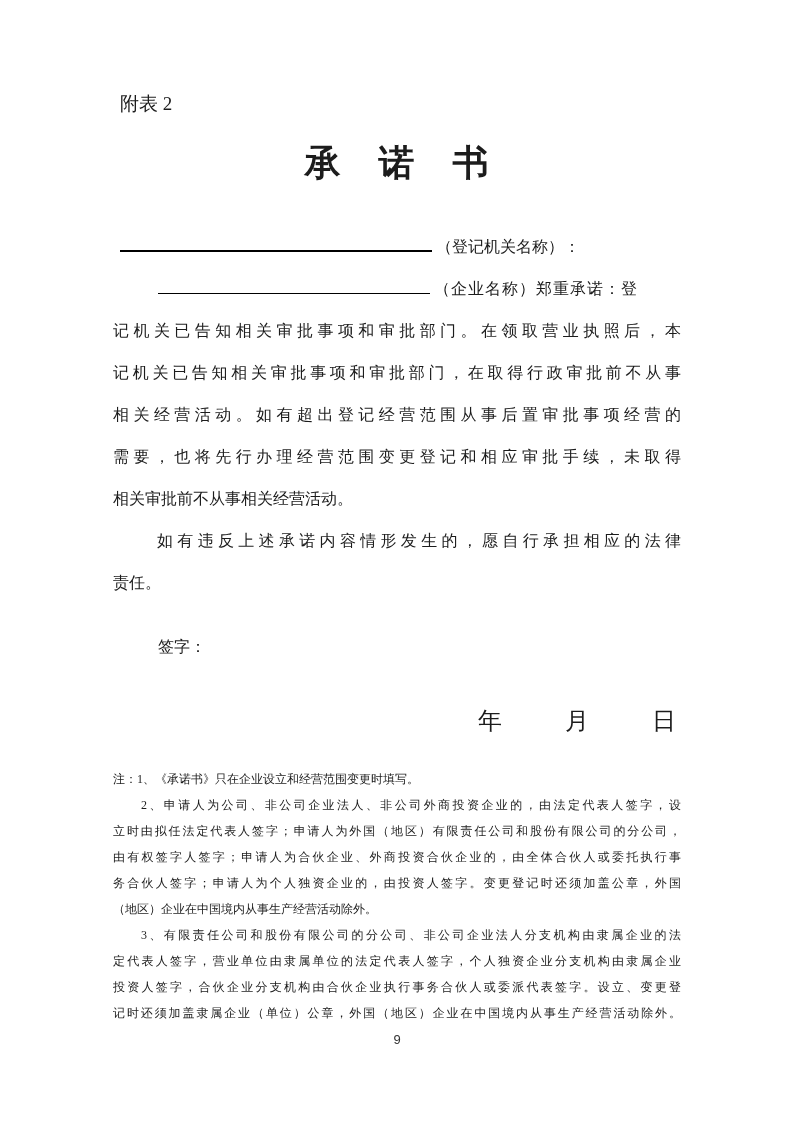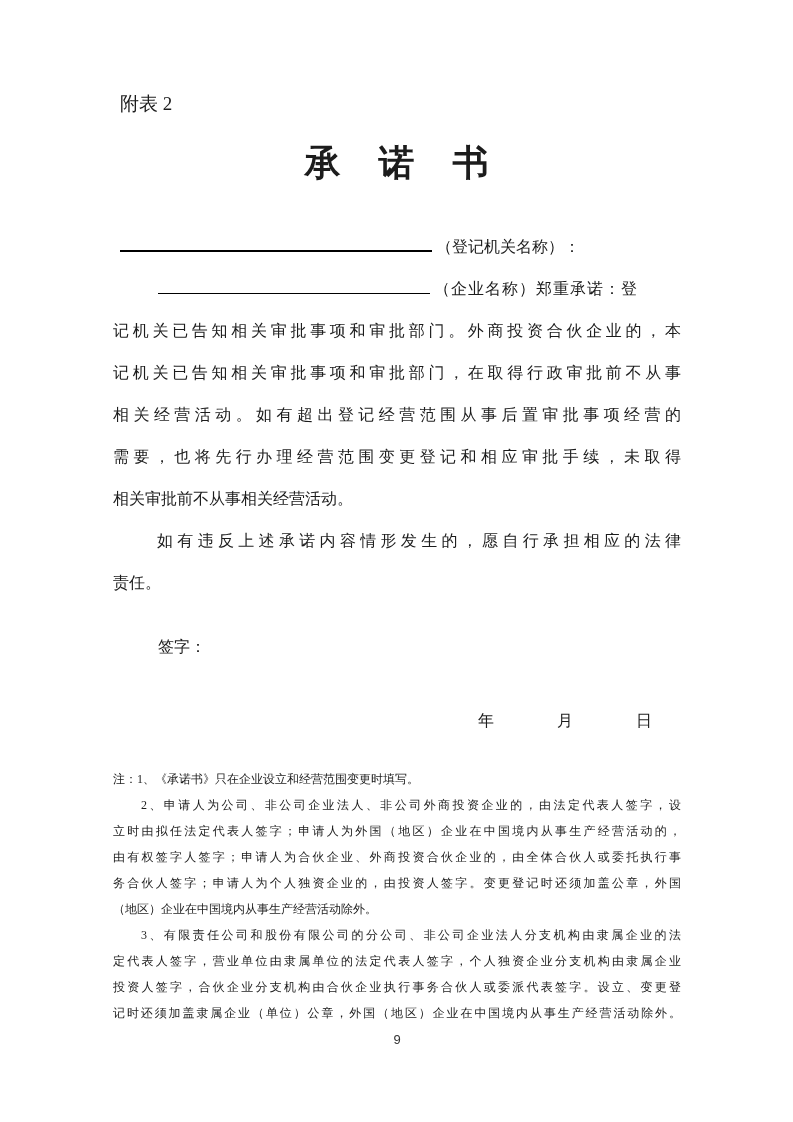--- a/index.html
+++ b/index.html
@@ -65,21 +65,21 @@
   }
   .indent { text-indent: 44px; }
   .sign-line {
     margin-top: 22px;
     font-size: 16px;
     line-height: 42px;
     padding-left: 45px;
   }
   .date-line {
     margin-top: 32px;
-    font-size: 16px;
+    font-size: 24px;
     line-height: 42px;
     padding-left: 365px;
     white-space: nowrap;
   }
   .date-line .gap-m { margin-left: 63px; }
   .date-line .gap-d { margin-left: 63px; }
   .notes {
     margin-top: 24px;
     font-size: 12px;
     line-height: 26px;
@@ -108,38 +108,38 @@
   <div class="annex">附表 2</div>
 
   <h1 class="title">承　诺　书</h1>
 
   <div class="form-area">
 
     <div class="form-line"><span class="blank blank-registry"></span><span class="line-label">（登记机关名称）：</span></div>
 
     <div class="form-line"><span class="blank blank-enterprise"></span><span class="line-label ls">（企业名称）郑重承诺：登</span></div>
 
-    <div class="body-line jfull">记机关已告知相关审批事项和审批部门。外商投资合伙企业的，本</div>
+    <div class="body-line jfull">记机关已告知相关审批事项和审批部门。在领取营业执照后，本</div>
     <div class="body-line jfull">记机关已告知相关审批事项和审批部门，在取得行政审批前不从事</div>
     <div class="body-line jfull">相关经营活动。如有超出登记经营范围从事后置审批事项经营的</div>
     <div class="body-line jfull">需要，也将先行办理经营范围变更登记和相应审批手续，未取得</div>
     <div class="body-line">相关审批前不从事相关经营活动。</div>
 
     <div class="body-line jfull indent">如有违反上述承诺内容情形发生的，愿自行承担相应的法律</div>
     <div class="body-line">责任。</div>
   </div>
 
   <div class="sign-line"><span>签字：</span></div>
 
   <div class="date-line"><span>年</span><span class="gap-m">月</span><span class="gap-d">日</span></div>
 
   <div class="notes">
     <div class="note-line">注：1、《承诺书》只在企业设立和经营范围变更时填写。</div>
     <div class="note-line njust nindent">2、申请人为公司、非公司企业法人、非公司外商投资企业的，由法定代表人签字，设</div>
-    <div class="note-line njust">立时由拟任法定代表人签字；申请人为外国（地区）企业在中国境内从事生产经营活动的，</div>
+    <div class="note-line njust">立时由拟任法定代表人签字；申请人为外国（地区）有限责任公司和股份有限公司的分公司，</div>
     <div class="note-line njust">由有权签字人签字；申请人为合伙企业、外商投资合伙企业的，由全体合伙人或委托执行事</div>
     <div class="note-line njust">务合伙人签字；申请人为个人独资企业的，由投资人签字。变更登记时还须加盖公章，外国</div>
     <div class="note-line">（地区）企业在中国境内从事生产经营活动除外。</div>
     <div class="note-line njust nindent">3、有限责任公司和股份有限公司的分公司、非公司企业法人分支机构由隶属企业的法</div>
     <div class="note-line njust">定代表人签字，营业单位由隶属单位的法定代表人签字，个人独资企业分支机构由隶属企业</div>
     <div class="note-line njust">投资人签字，合伙企业分支机构由合伙企业执行事务合伙人或委派代表签字。设立、变更登</div>
     <div class="note-line njust">记时还须加盖隶属企业（单位）公章，外国（地区）企业在中国境内从事生产经营活动除外。</div>
   </div>
 
   <div class="page-number">9</div>

